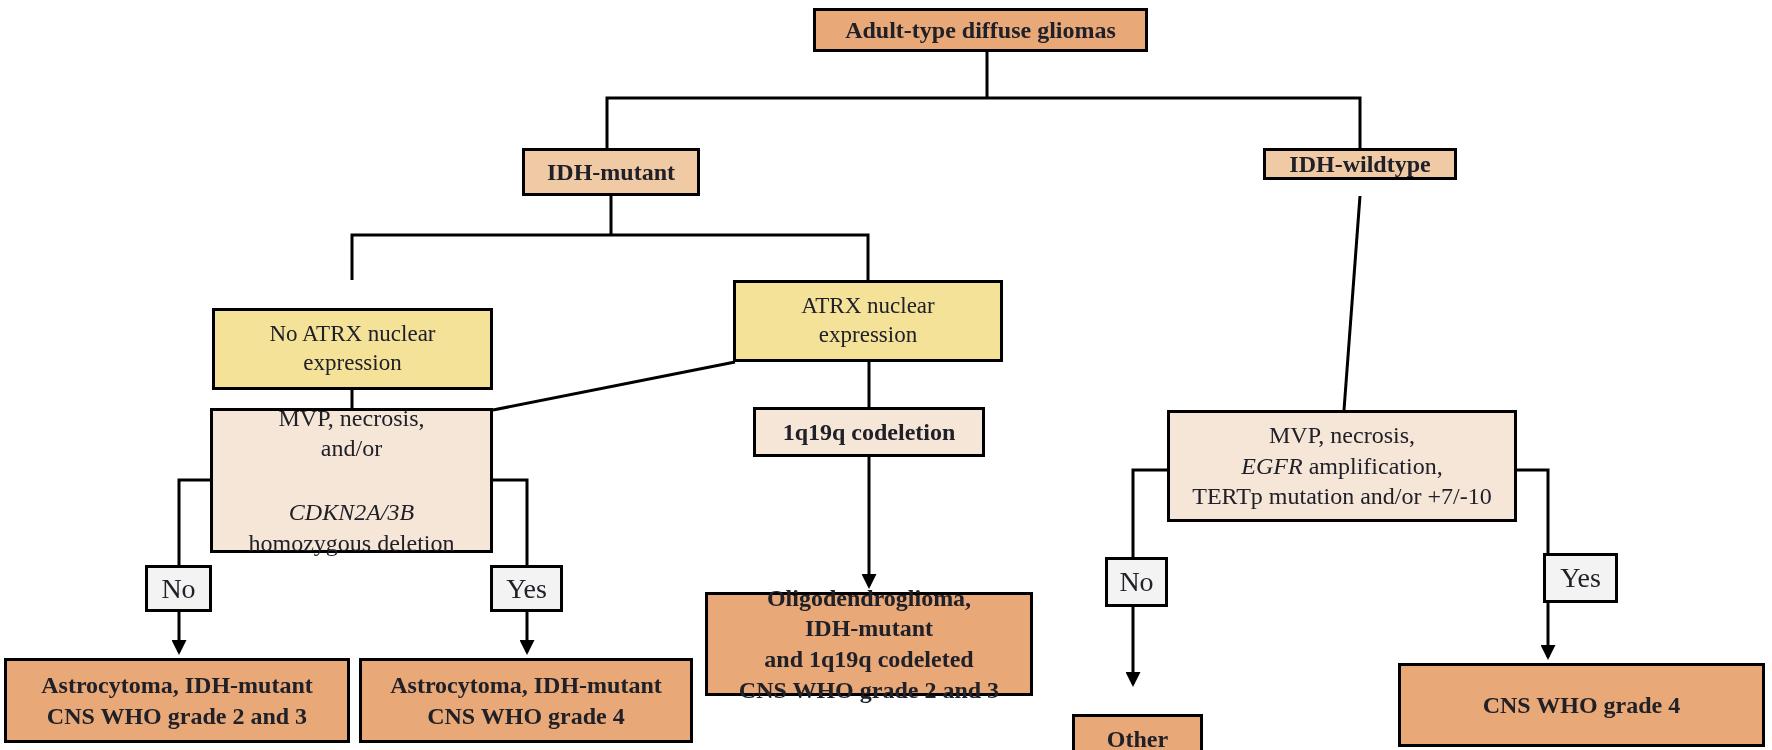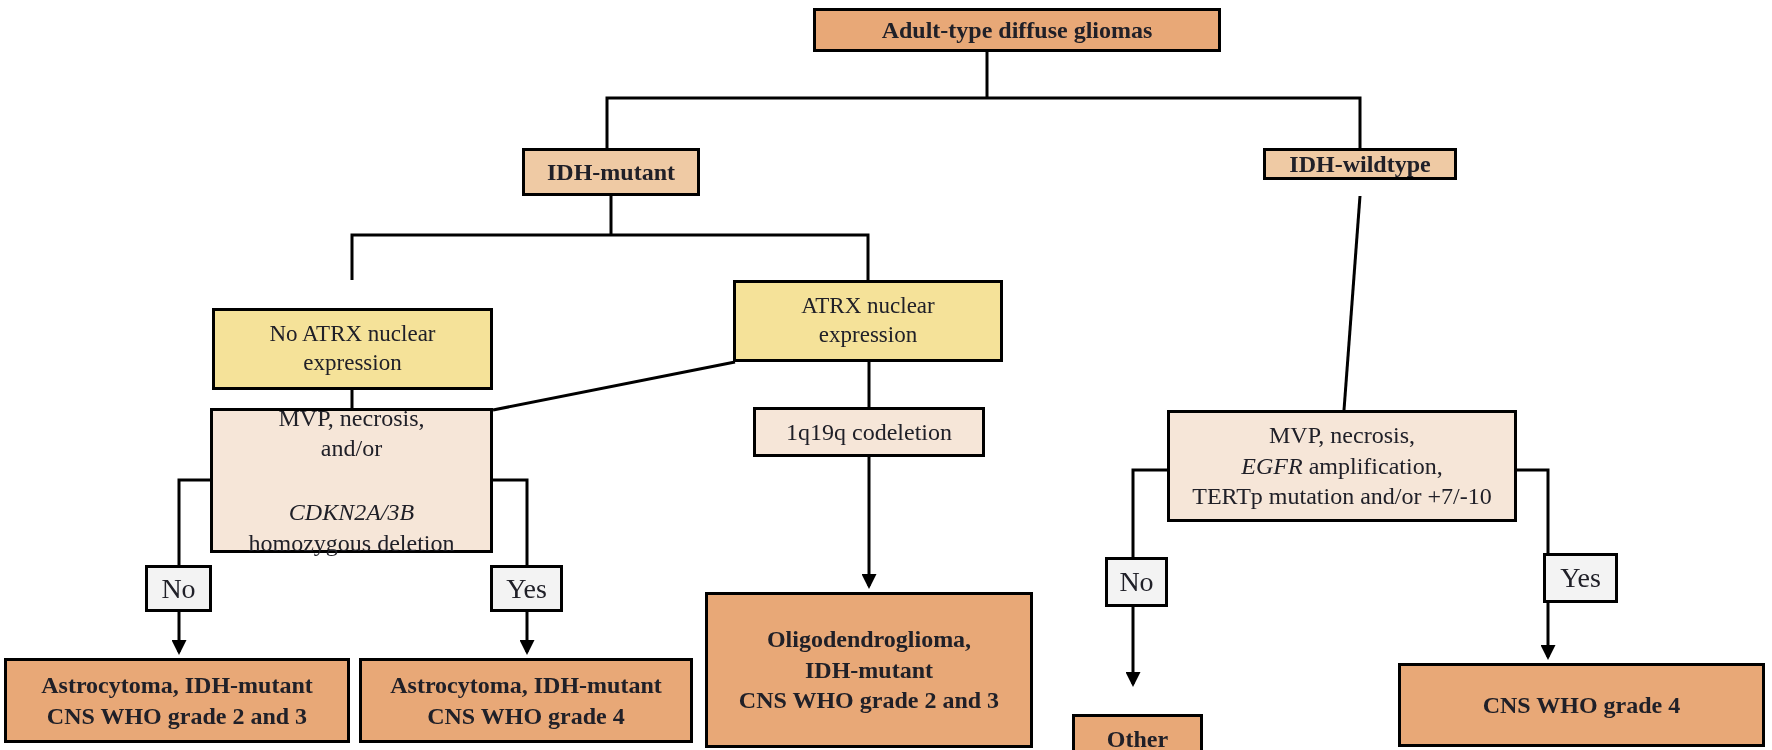--- a/index.html
+++ b/index.html
@@ -61,21 +61,21 @@
     <line x1="527" y1="612" x2="527" y2="652" marker-end="url(#arrow)"></line>
 
     <line x1="1360" y1="196" x2="1344" y2="410"></line>
 
     <polyline points="1167,470 1133,470 1133,557"></polyline>
     <polyline points="1517,470 1548,470 1548,553"></polyline>
     <line x1="1133" y1="607" x2="1133" y2="684" marker-end="url(#arrow)"></line>
     <line x1="1548" y1="603" x2="1548" y2="657" marker-end="url(#arrow)"></line>
   </svg>
 
-  <div class="node result" style="left: 813px; top: 8px; width: 408px; height: 44px; background: rgb(232, 168, 119);">
+  <div class="node result" style="left: 813px; top: 8px; width: 335px; height: 44px; background: rgb(232, 168, 119);">
     <div>Adult-type diffuse gliomas</div>
   </div>
 
   <div class="node branch" style="left: 522px; top: 148px; width: 178px; height: 48px; background: rgb(239, 202, 164);">
     <div>IDH-mutant</div>
   </div>
   <div class="node branch" style="left: 1263px; top: 148px; width: 194px; height: 32px; background: rgb(239, 202, 164);">
     <div>IDH-wildtype</div>
   </div>
 
@@ -87,21 +87,21 @@
     <div>ATRX nuclear</div>
     <div>expression</div>
   </div>
 
   <div class="node criterion" style="left: 210px; top: 408px; width: 283px; height: 145px; background: rgb(246, 230, 216);">
     <div>MVP, necrosis,</div>
     <div>and/or</div>
     <div class="it">CDKN2A/3B</div>
     <div>homozygous deletion</div>
   </div>
-  <div class="node criterion" style="left: 753px; top: 407px; width: 232px; height: 50px; background: rgb(246, 230, 216);">
+  <div class="node criterion" style="left: 753px; top: 407px; width: 232px; height: 50px; background: rgb(246, 230, 216); font-weight: bold;">
     <div>1q19q codeletion</div>
   </div>
   <div class="node criterion" style="left: 1167px; top: 410px; width: 350px; height: 112px; background: rgb(246, 230, 216);">
     <div>MVP, necrosis,</div>
     <div><span class="it">EGFR</span><span> amplification,</span></div>
     <div>TERTp mutation and/or +7/-10</div>
   </div>
 
   <div class="node decision" style="left: 145px; top: 565px; width: 67px; height: 47px; background: rgb(243, 243, 243);">
     <div>No</div>
@@ -117,23 +117,24 @@
   </div>
 
   <div class="node result" style="left: 4px; top: 658px; width: 346px; height: 85px; background: rgb(232, 168, 119);">
     <div>Astrocytoma, IDH-mutant</div>
     <div>CNS WHO grade 2 and 3</div>
   </div>
   <div class="node result" style="left: 359px; top: 658px; width: 334px; height: 85px; background: rgb(232, 168, 119);">
     <div>Astrocytoma, IDH-mutant</div>
     <div>CNS WHO grade 4</div>
   </div>
-  <div class="node result" style="left: 705px; top: 592px; width: 328px; height: 156px; background: rgb(232, 168, 119);">
+  <div class="node result" style="left: 705px; top: 592px; width: 328px; height: 104px; background: rgb(232, 168, 119);">
     <div>Oligodendroglioma,</div>
     <div>IDH-mutant</div>
+    <div>and 1q19q codeleted</div>
     <div>CNS WHO grade 2 and 3</div>
   </div>
   <div class="node result" style="left: 1072px; top: 690px; width: 131px; height: 50px; background: rgb(232, 168, 119); margin-top: 24px;">
     <div>Other</div>
   </div>
   <div class="node result" style="left: 1398px; top: 663px; width: 367px; height: 84px; background: rgb(232, 168, 119);">
     <div>CNS WHO grade 4</div>
   </div>
 
 </div>

